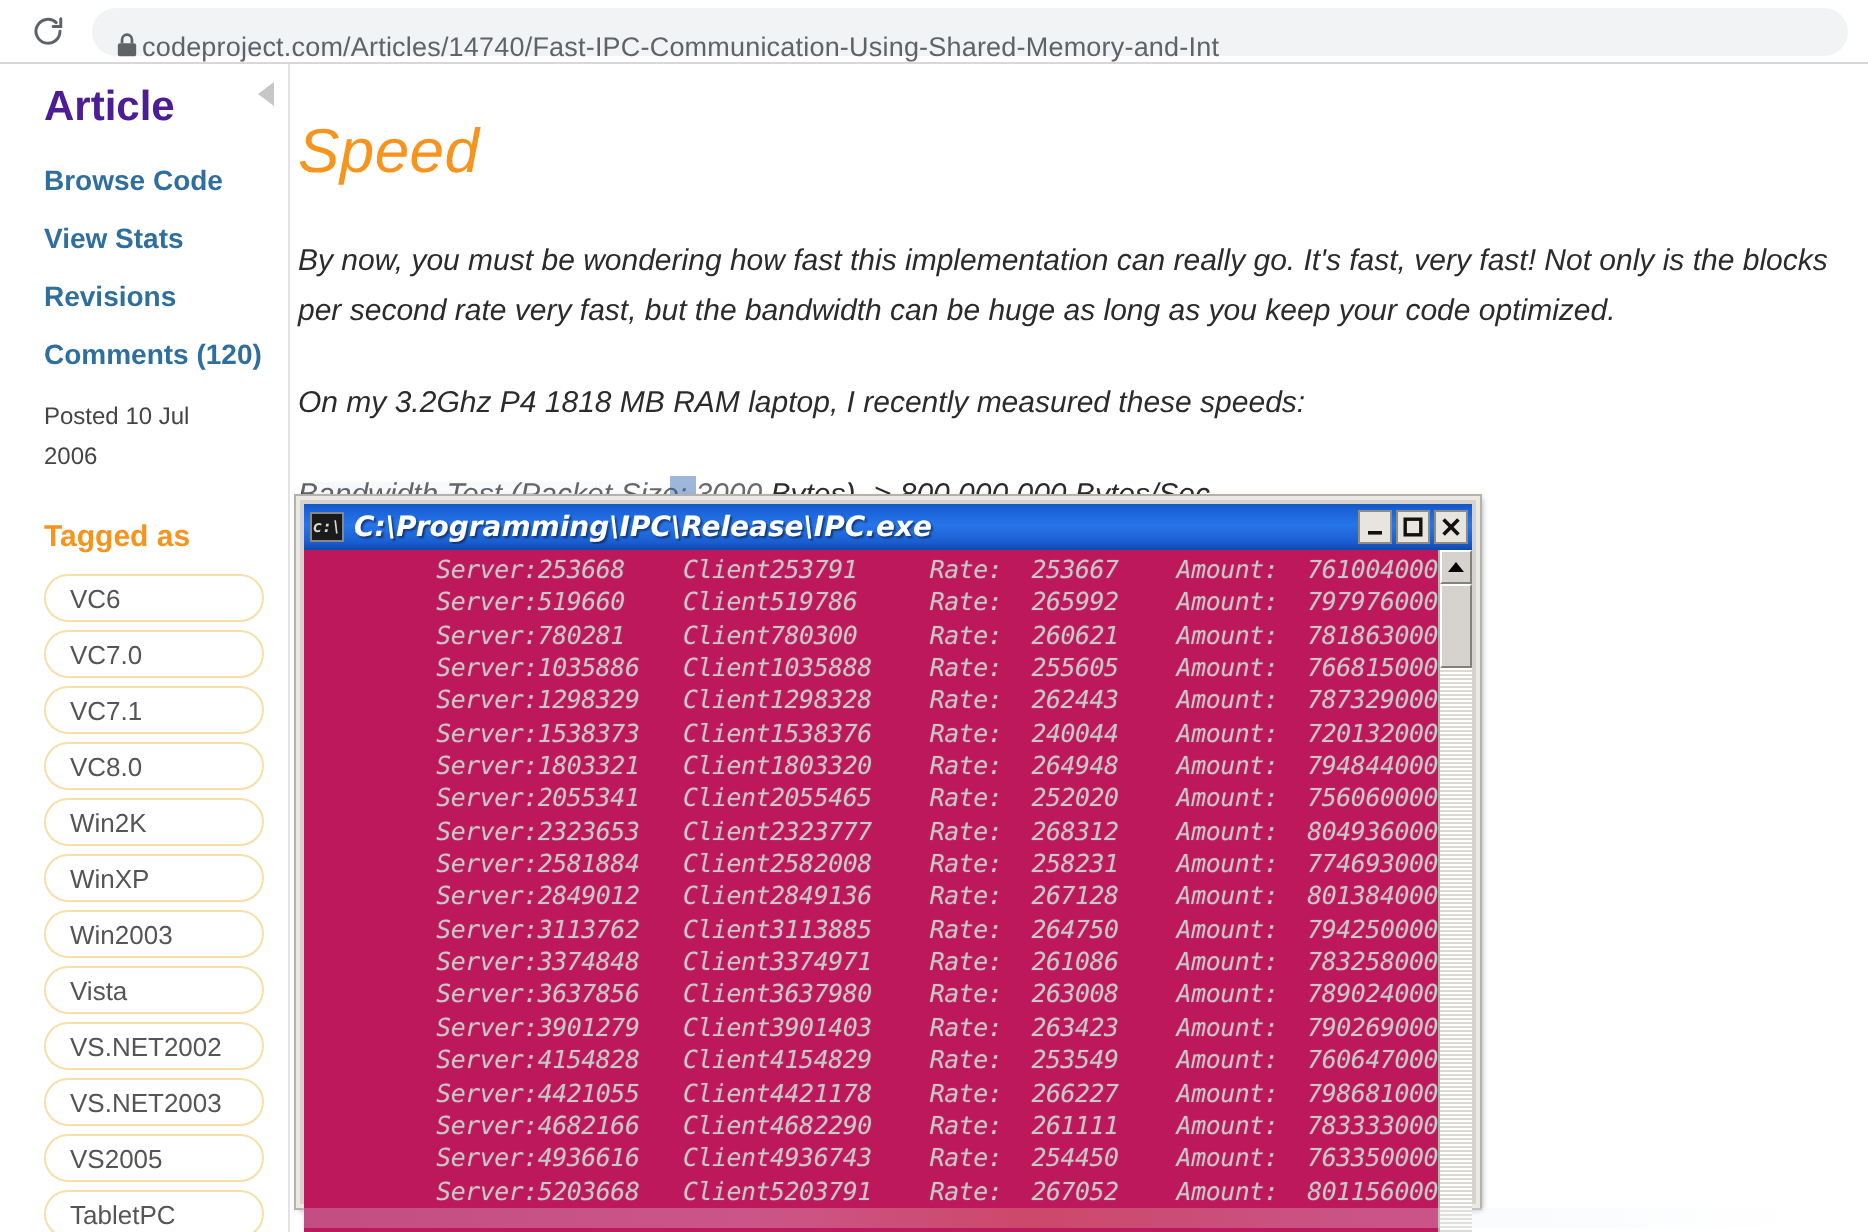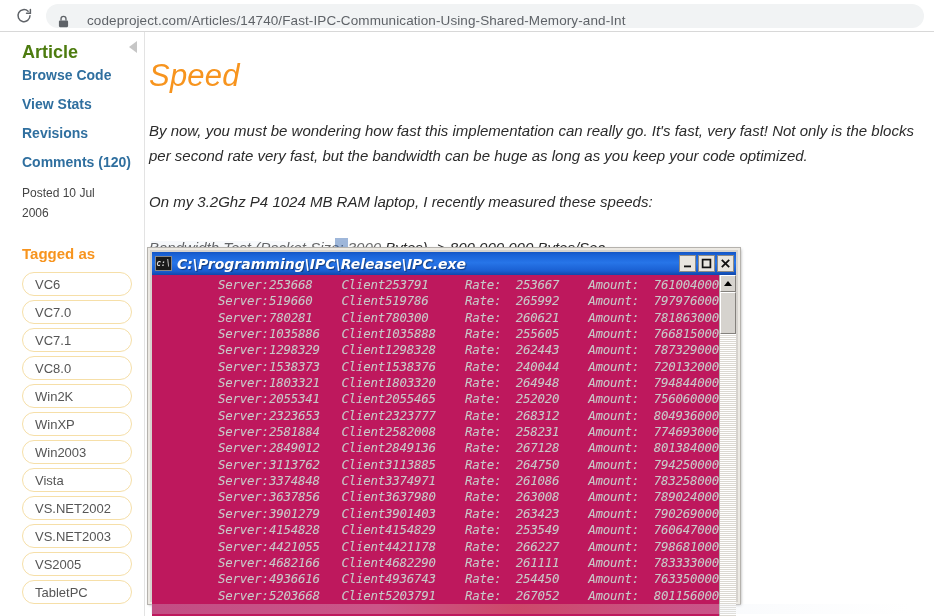--- a/index.html
+++ b/index.html
@@ -19,22 +19,22 @@
     border-bottom: 1px solid #d8d8d8;
   }
   .reload-btn {
     width: 28px; height: 28px;
     display: flex; align-items: center; justify-content: center;
     flex: none; cursor: pointer;
   }
   .omnibox {
     flex: 1; height: 24px; margin-left: 8px;
     background: #f1f3f4; border-radius: 12px;
-    display: flex; align-items: flex-end;
-    padding: 0 12px; gap: 18px; cursor: text;
+    display: flex; align-items: flex-start;
+    padding: 12px 12px; gap: 2px; cursor: text;
   }
   .lock-icon { flex: none; display: flex; align-items: center; }
   .omni-url {
     font-size: 13.5px; color: #5f6368;
     white-space: nowrap; overflow: hidden;
     letter-spacing: .1px;
   }
 
   
   .page { display: flex; width: 934px; height: 584px; background: #fff; }
@@ -48,22 +48,22 @@
   }
   .collapse-arrow {
     position: absolute; right: 7px; top: 9px;
     width: 0; height: 0;
     border-top: 6px solid transparent;
     border-bottom: 6px solid transparent;
     border-right: 8px solid #c6c6c6;
     cursor: pointer;
   }
   .side-title {
-    font-size: 18px; font-weight: bold; color: #4d7c0f;
-    margin-bottom: 4px;
+    font-size: 21px; font-weight: bold; color: #4c1d95;
+    margin-bottom: 16px;
   }
   .side-link {
     display: block; font-size: 14px; color: #2f6f9f;
     margin-bottom: 13px; cursor: pointer; text-decoration: none; font-weight: bold;
   }
   .side-meta {
     font-size: 12px; color: #444; line-height: 20px;
     width: 95px; margin-top: 1px;
   }
   .tagged-head {
@@ -231,21 +231,21 @@
     <div class="tag">Vista</div>
     <div class="tag">VS.NET2002</div>
     <div class="tag">VS.NET2003</div>
     <div class="tag">VS2005</div>
     <div class="tag">TabletPC</div>
   </aside>
 
   <main class="main">
     <h1 class="h-speed">Speed</h1>
     <p class="para">By now, you must be wondering how fast this implementation can really go. It's fast, very fast! Not only is the blocks per second rate very fast, but the bandwidth can be huge as long as you keep your code optimized.</p>
-    <p class="para tight">On my 3.2Ghz P4 1024 MB RAM laptop, I recently measured these speeds:</p>
+    <p class="para tight">On my 3.2Ghz P4 1818 MB RAM laptop, I recently measured these speeds:</p>
     <p class="para tight">Bandwidth Test (Packet Size: 3000 Bytes) -&gt; 800,000,000 Bytes/Sec</p>
 
     <div class="ghost"></div>
     <div class="ghost-sq"></div>
 
     <div class="console-win">
       <div class="titlebar">
         <span class="cmd-icon">
           <span>c:\</span>
         </span>

